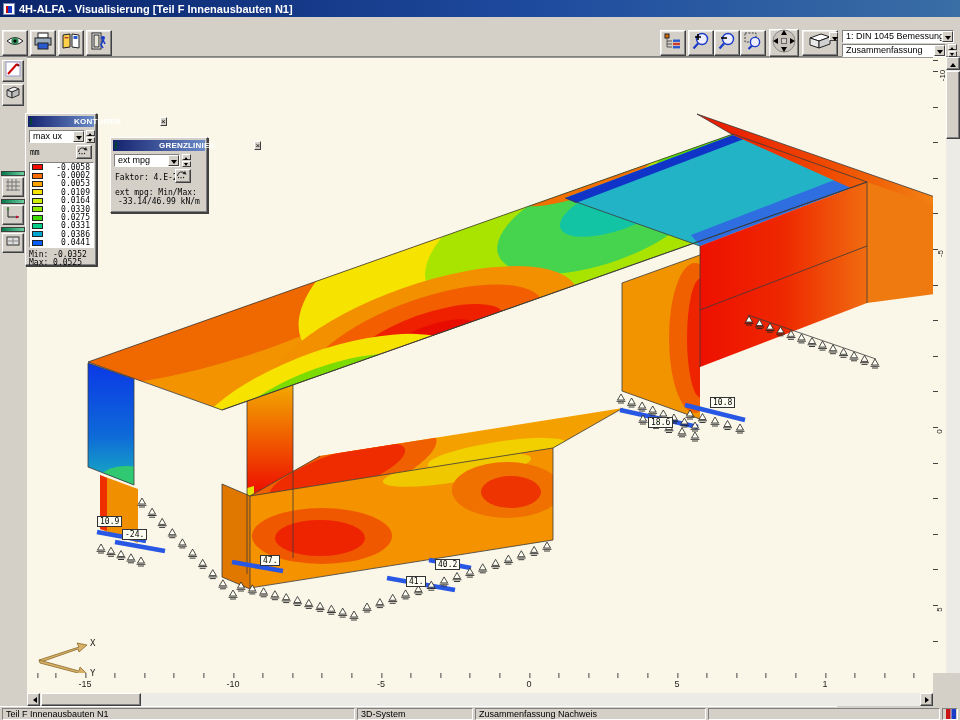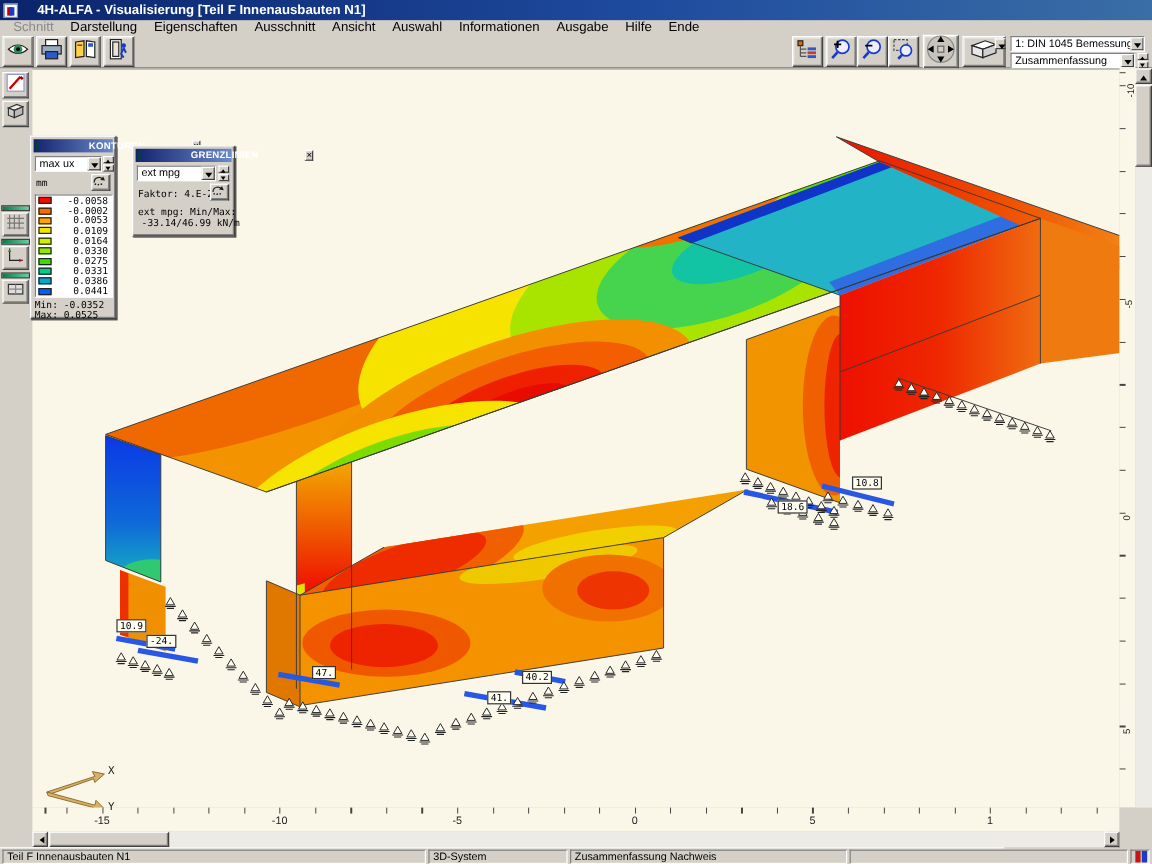--- a/index.html
+++ b/index.html
@@ -5,21 +5,21 @@
   html,body{margin:0;padding:0;background:#555;}
   *{box-sizing:border-box;}
   .window{position:relative;width:960px;height:720px;background:#d4d0c8;overflow:hidden;
     font-family:"Liberation Sans",sans-serif;-webkit-font-smoothing:none;}
   
   .titlebar{position:absolute;left:0;top:0;width:960px;height:17px;
     background:linear-gradient(90deg,#0a246a,#1e4a9e 55%,#3a6ea5);display:flex;align-items:center;padding:0 3px;}
   .titlebar .ticon{width:12px;height:12px;background:#fff;border:1px solid #7a8ab0;margin-right:4px;position:relative;flex:0 0 auto;}
   .titlebar .ticon i{position:absolute;left:2px;top:2px;width:4px;height:7px;background:#c00;}
   .titlebar .ticon b{position:absolute;right:2px;top:2px;width:4px;height:7px;background:#1a3ac8;}
-  .titlebar .ttext{color:#fff;font-size:11px;font-weight:bold;white-space:nowrap;margin-left:12px;}
+  .titlebar .ttext{color:#fff;font-size:11px;font-weight:bold;white-space:nowrap;}
   
   .menubar{position:absolute;left:0;top:17px;width:960px;height:12px;background:#d4d0c8;display:flex;align-items:center;padding-left:4px;}
   .menu-item{font-size:11px;color:#000;padding:0 7px;line-height:12px;}
   .menu-item.disabled{color:#8a8a8a;}
   
   .toolbar{position:absolute;left:0;top:29px;width:960px;height:28px;background:#d4d0c8;border-bottom:1px solid #808080;}
   .tbtn{position:absolute;top:1px;width:26px;height:26px;background:#d4d0c8;
     border:1px solid;border-color:#fff #404040 #404040 #fff;box-shadow:inset -1px -1px 0 #808080,inset 1px 1px 0 #ecebe5;
     display:flex;align-items:center;justify-content:center;}
   .combo{position:absolute;height:13px;background:#fff;border:1px solid;border-color:#808080 #fff #fff #808080;
@@ -92,32 +92,20 @@
 <div class="window">
 
   <div class="titlebar">
     <span class="ticon">
         <i></i>
         <b></b>
       </span>
     <span class="ttext">4H-ALFA - Visualisierung [Teil F Innenausbauten N1]</span>
   </div>
 
-  <div class="menubar">
-      <span class="menu-item disabled">Schnitt</span>
-      <span class="menu-item">Darstellung</span>
-      <span class="menu-item">Eigenschaften</span>
-      <span class="menu-item">Ausschnitt</span>
-      <span class="menu-item">Ansicht</span>
-      <span class="menu-item">Auswahl</span>
-      <span class="menu-item">Informationen</span>
-      <span class="menu-item">Ausgabe</span>
-      <span class="menu-item">Hilfe</span>
-      <span class="menu-item">Ende</span>
-    </div>
 
   <div class="toolbar">
     <div class="tbtn" style="left:2px">
       <span><svg width="20" height="20" viewBox="0 0 20 20">
             <path d="M2 10 Q10 3 18 10 Q10 17 2 10Z" fill="#fff" stroke="#222"></path>
             <circle cx="10" cy="10" r="3.6" fill="#2e8b57"></circle>
             <circle cx="10" cy="10" r="1.6" fill="#000"></circle>
           </svg></span>
     </div>
     <div class="tbtn" style="left:30px">
@@ -551,21 +539,21 @@
           </div>
           <div class="lg-row">
             <span class="sw" style="background:#085cf8"></span>
             <span class="lv">0.0441</span>
           </div>
         </div>
       <div class="ptextline" style="left:3px;top:136px">Min: -0.0352</div>
       <div class="ptextline" style="left:3px;top:144px">Max: 0.0525</div>
     </div>
 
-    <div class="palette" style="left:83px;top:63px;width:86px;height:76px">
+    <div class="palette" style="left:83px;top:79px;width:98px;height:76px">
       <div class="ptitle">
         <span class="picon"></span>
         <span class="ptext">GRENZLINIEN</span>
         <span class="pclose">×</span>
       </div>
       <div class="pcombo" style="left:3px;top:16px;width:66px">
         <span>ext mpg</span>
         <span class="dd"></span>
       </div>
       <div class="spin" style="left:71px;top:16px">

